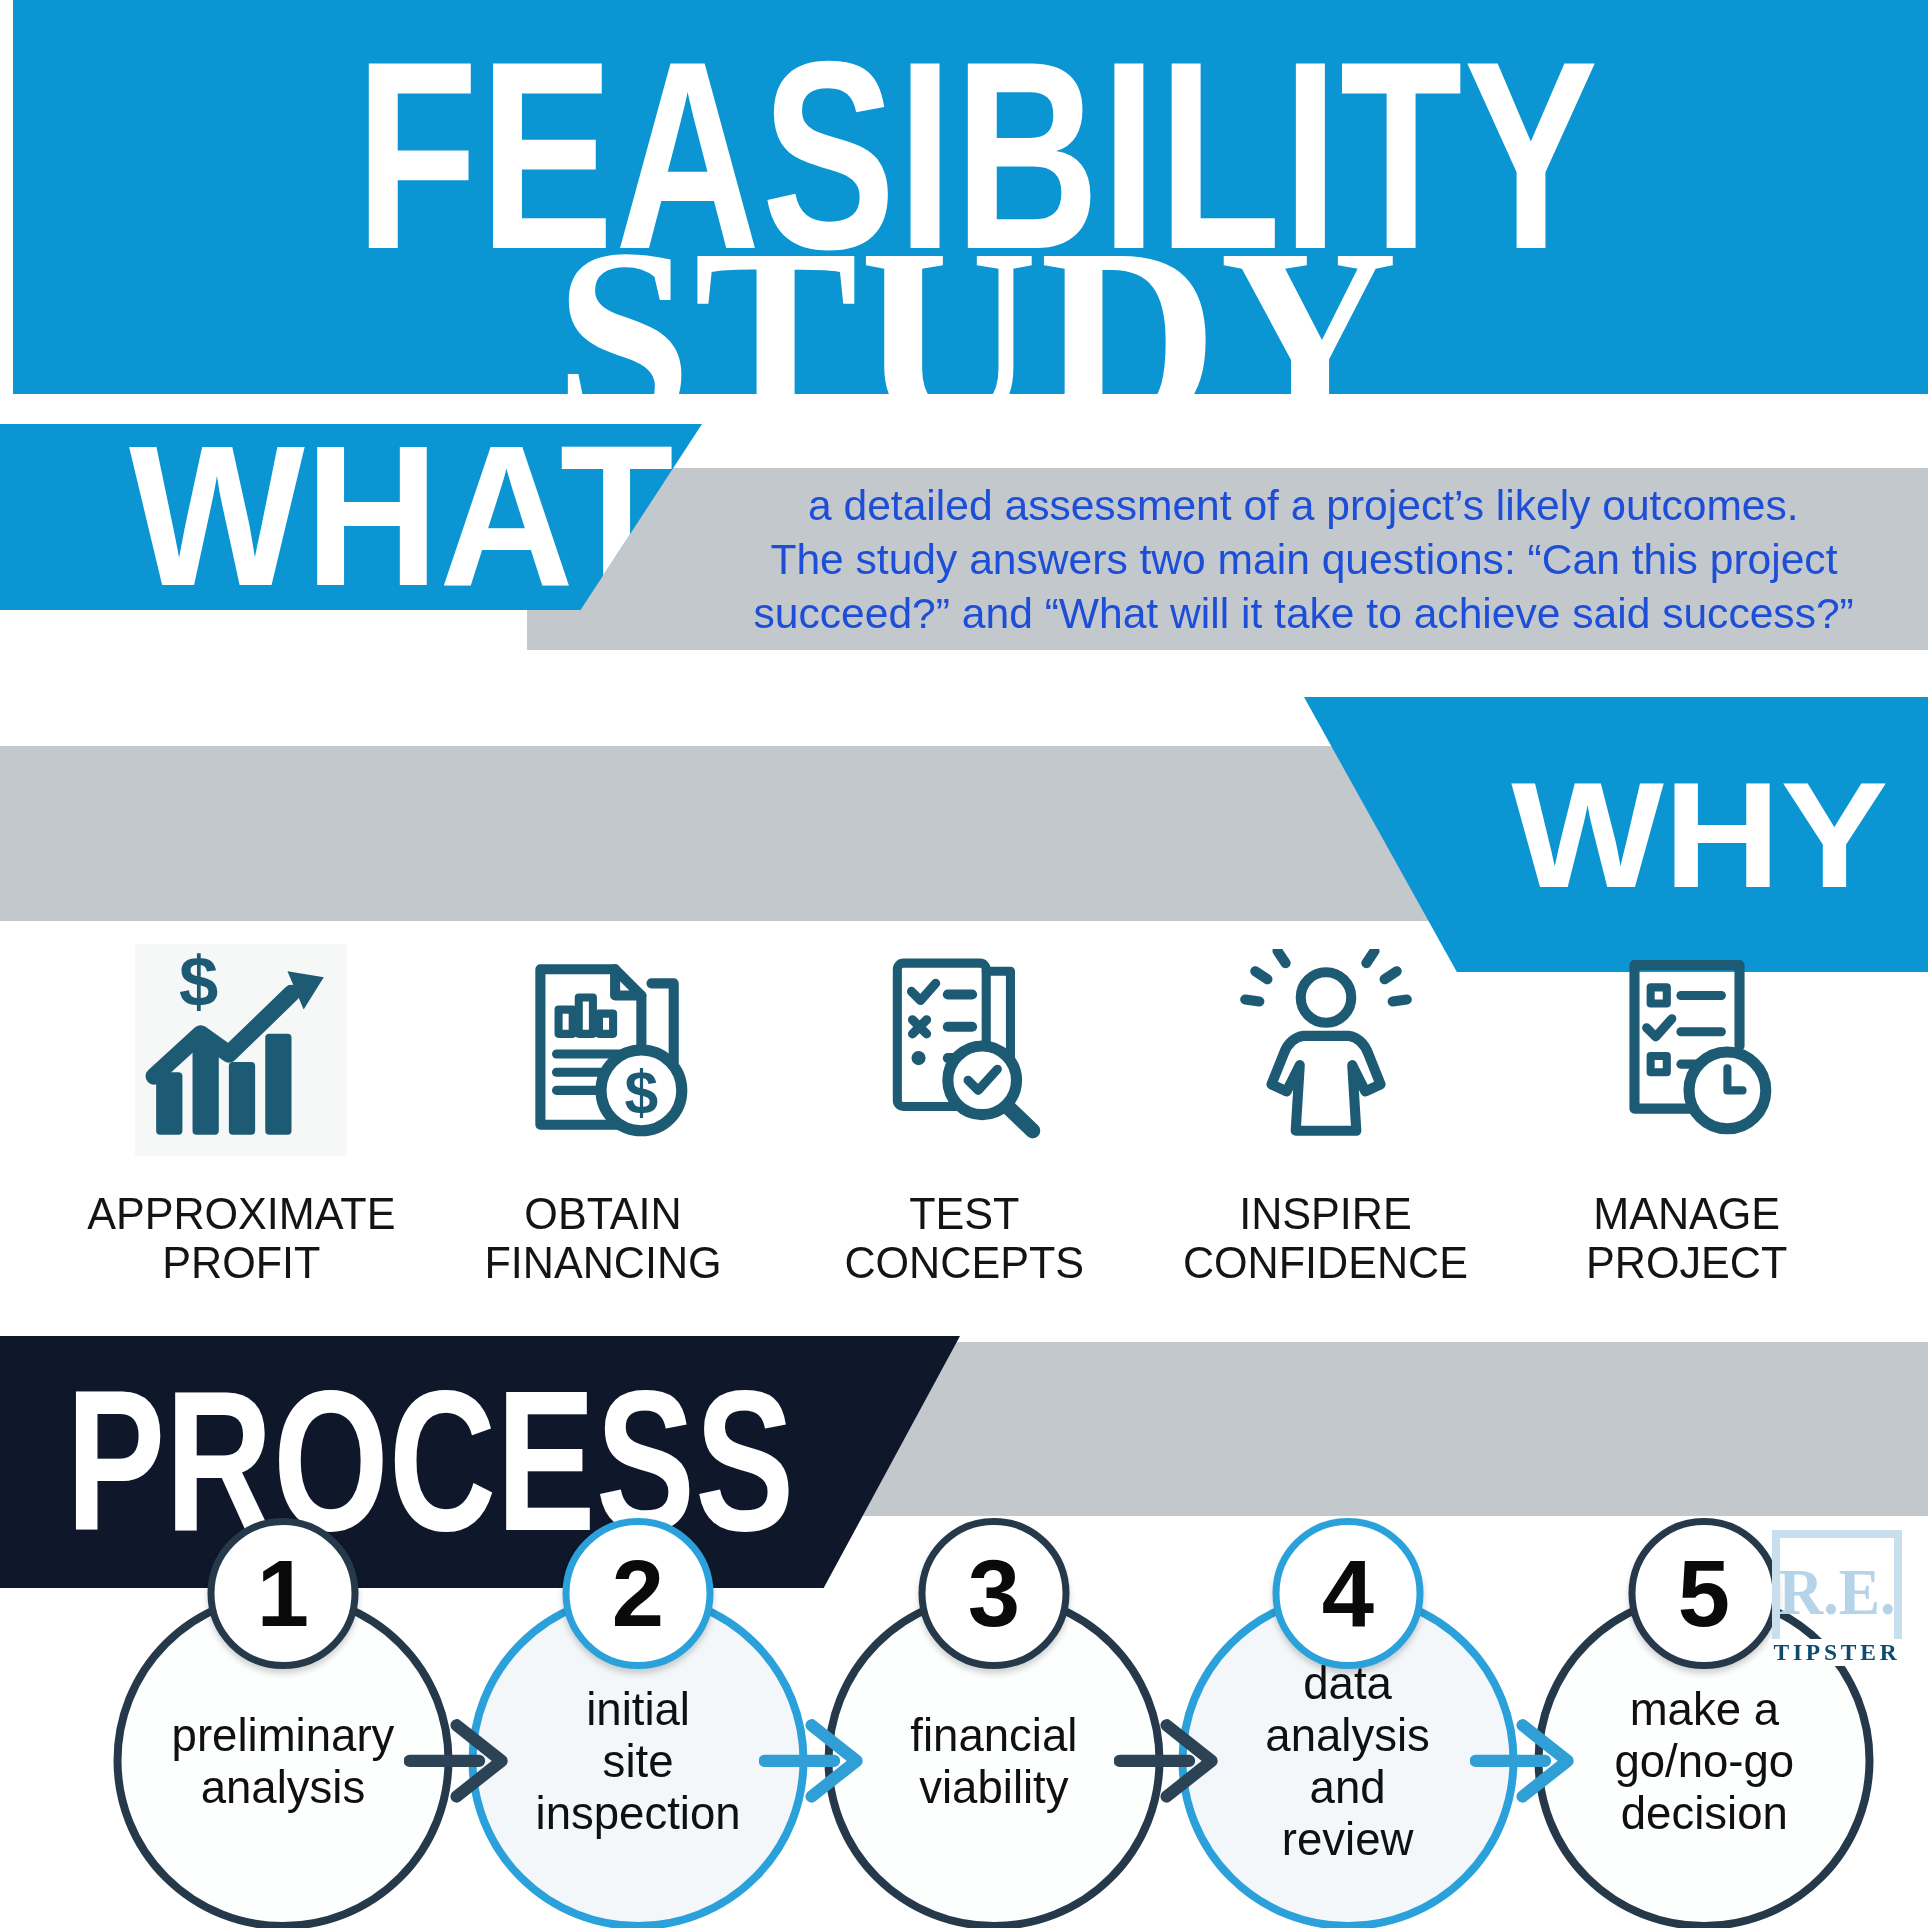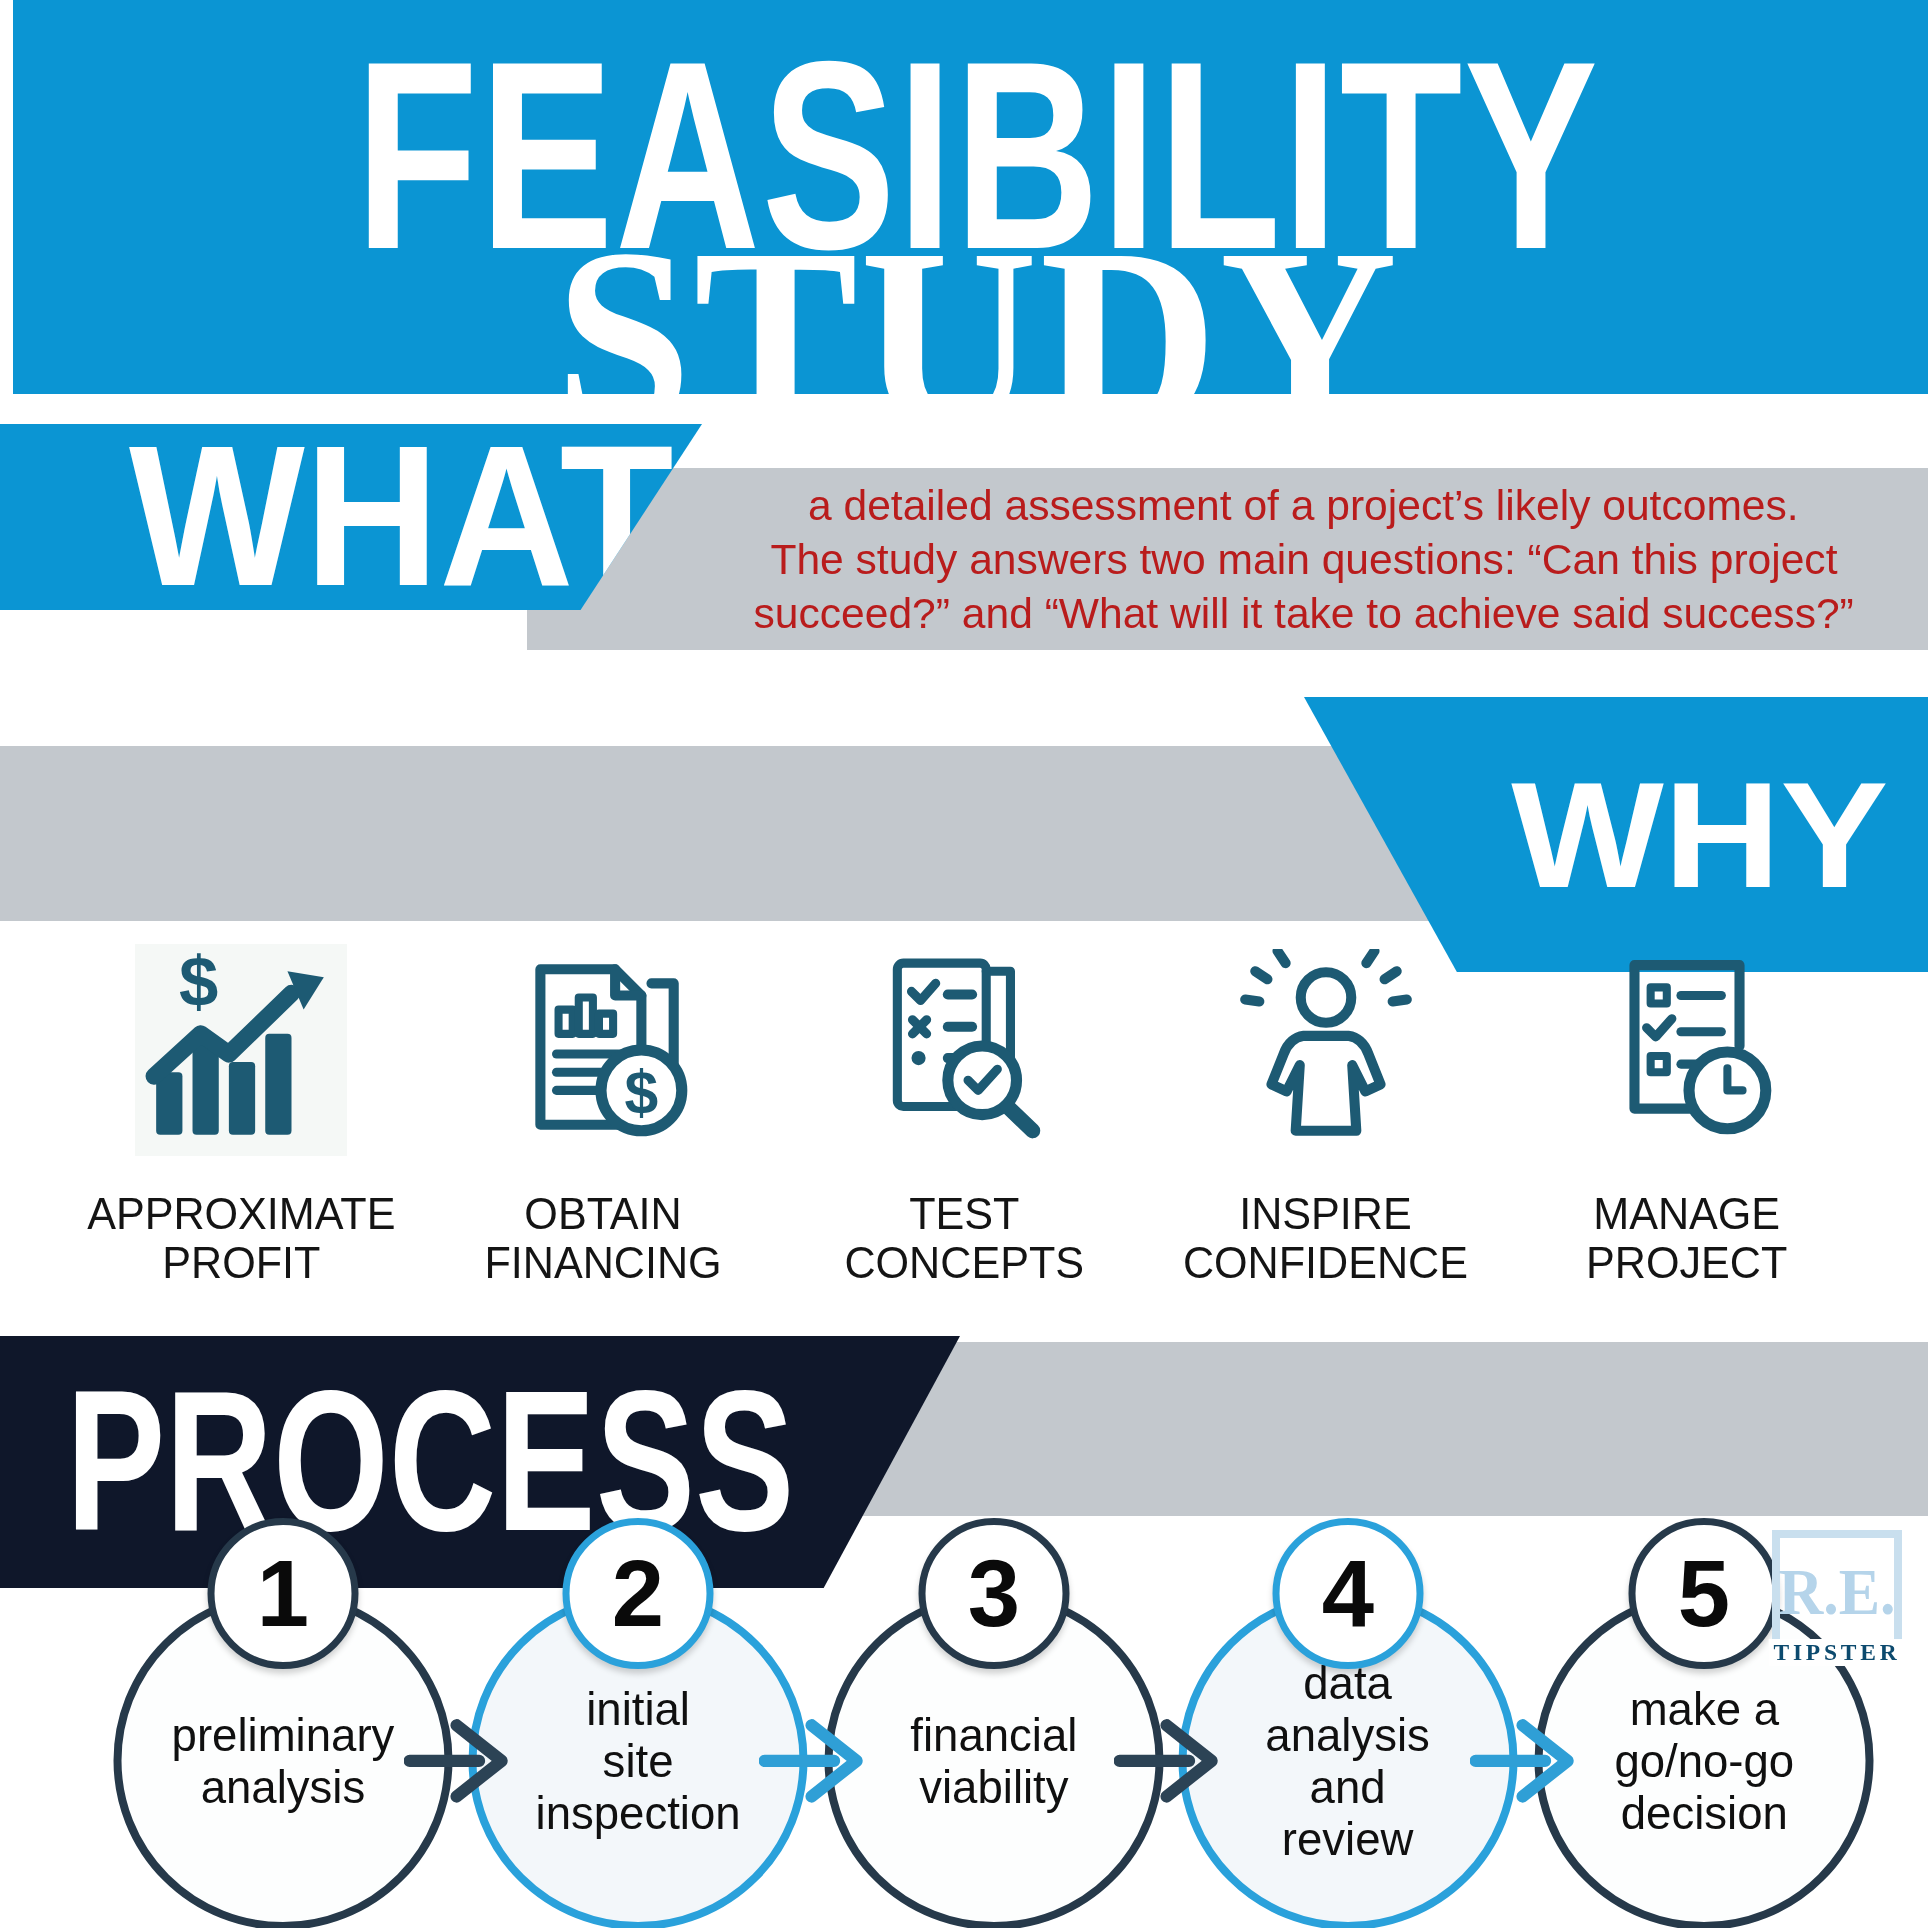--- a/index.html
+++ b/index.html
@@ -11,21 +11,21 @@
   .hline{position:absolute;left:0;width:100%;text-align:center;color:#ffffff;font-weight:bold;white-space:nowrap;}
   .hline span{display:inline-block;line-height:1;}
   .hline1{top:21px;}
   .hline1 span{font-size:268px;transform:scale(0.75,1.0);transform-origin:center top;letter-spacing:1.9px;}
   .hline2{top:209px;font-family:Liberation Serif, serif;}
   .hline2 span{font-size:268px;transform:scale(0.92,0.97);transform-origin:center top;letter-spacing:1.9px;}
 
   
   .def-bar{position:absolute;left:527px;top:468px;width:1401px;height:182px;background:#c3c8cd;z-index:2;}
   .def-text{position:absolute;left:160px;right:7.5px;top:0;bottom:0;display:flex;flex-direction:column;
-    justify-content:center;align-items:center;color:#b91c1c;}
+    justify-content:center;align-items:center;color:#1d4ed8;}
   .def-text div{font-size:43px;line-height:54px;transform:scaleX(0.99);white-space:nowrap;}
   .what-shape{position:absolute;left:0;top:424px;width:702px;height:186px;background:#0b95d3;z-index:3;
     clip-path:polygon(0 0,100% 0,82.7% 100%,0 100%);display:flex;align-items:center;justify-content:flex-end;}
   .what-shape .word{margin-left:55px;color:#fff;font-weight:bold;font-size:196px;display:inline-block;
     transform:scale(0.95,1.02);transform-origin:left center;line-height:1;}
 
   
   .why-gray{position:absolute;left:0;top:746px;width:1450px;height:175px;background:#c3c8cd;z-index:1;}
   .why-shape{position:absolute;left:1304px;top:697px;width:624px;height:275px;background:#0b95d3;z-index:2;
     clip-path:polygon(0 0,100% 0,100% 100%,24.5% 100%);display:flex;align-items:center;justify-content:flex-end;text-align:center;}

